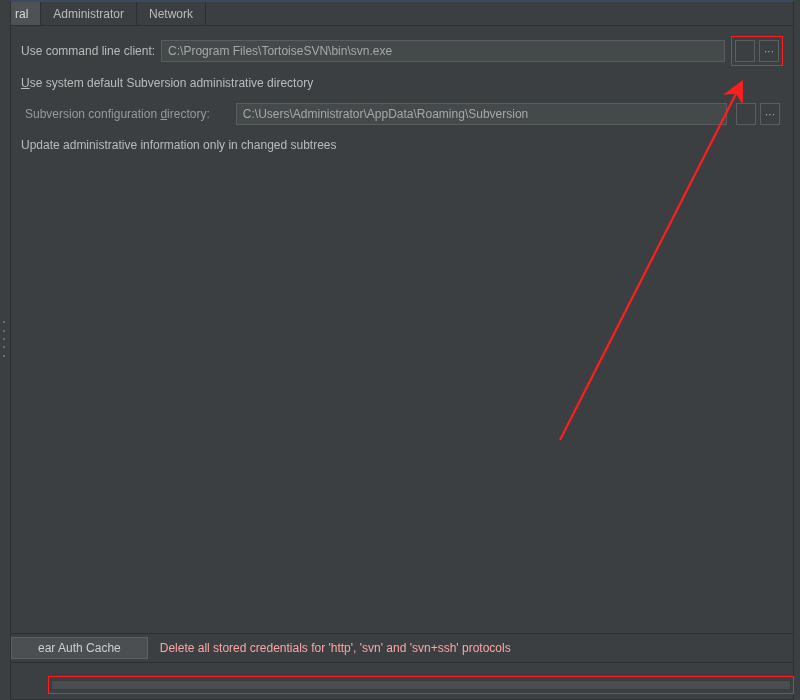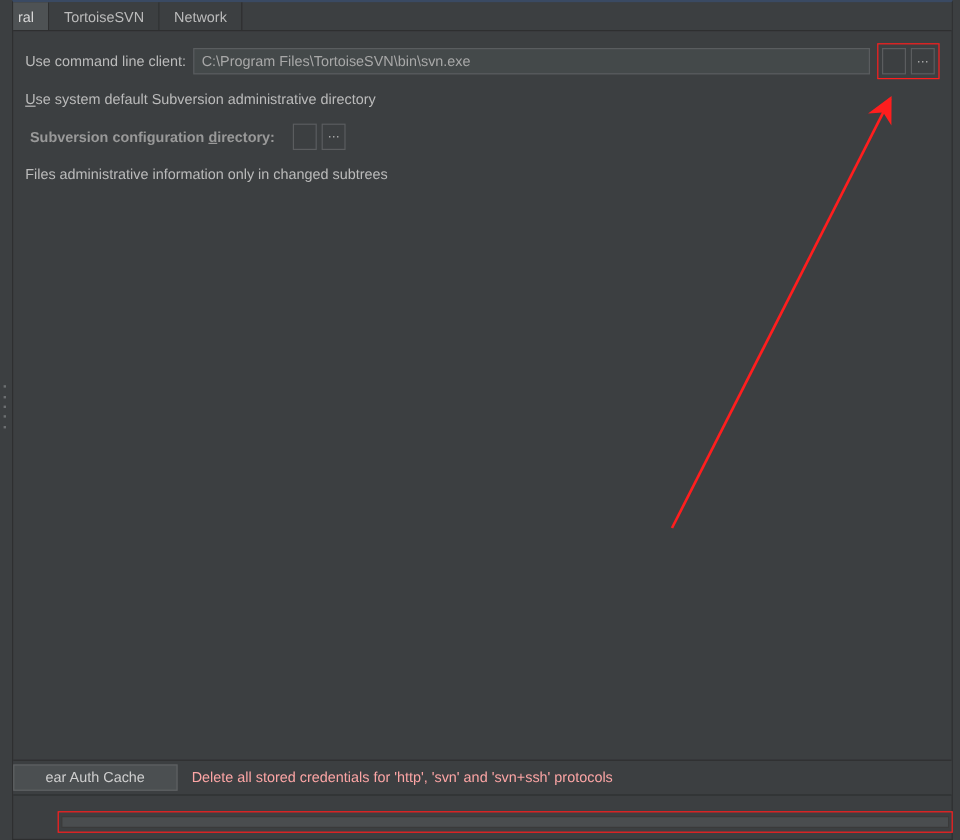--- a/index.html
+++ b/index.html
@@ -91,21 +91,21 @@
     }
     .browse-group.highlight {
       border: 1px solid #ff1e1e;
     }
     .subrow {
       display: flex;
       align-items: center;
       margin: 6px 0 10px 4px;
       gap: 6px;
     }
-    .sublabel { color: #999; white-space: nowrap; margin-right: 6px; font-weight: bold; }
+    .sublabel { color: #999; white-space: nowrap; margin-right: 20px; }
     .plainlabel { color: #bbbbbb; margin: 6px 0 10px 0; }
     
     .bottom-auth {
       position: absolute;
       left: 0;
       right: 0;
       bottom: 36px;
       height: 30px;
       background: #3c3f41;
       border-top: 1px solid #2e2f30;
@@ -165,21 +165,21 @@
       top: 0; left: 0;
     }
   </style>
 </head>
 <body>
 
 <div class="outer">
 
   <div class="tabbar">
     <div class="tab first active">ral</div>
-    <div class="tab">TortoiseSVN</div>
+    <div class="tab">Administrator</div>
     <div class="tab">Network</div>
   </div>
 
   <div class="content">
 
     <div class="row">
       <span class="checklabel">Use command line client:</span>
       <div class="field">C:\Program Files\TortoiseSVN\bin\svn.exe</div>
       <div class="browse-group highlight">
         <div class="small-btn">&nbsp;</div>
@@ -188,27 +188,28 @@
     </div>
 
     <div class="plainlabel">
       <span class="underline-letter">U</span><span>se system default Subversion administrative directory</span>
     </div>
 
     <div class="subrow">
       <span class="sublabel">
         <span>Subversion configuration </span><span class="underline-letter">d</span><span>irectory:</span>
       </span>
+      <div class="field">C:\Users\Administrator\AppData\Roaming\Subversion</div>
       <div class="browse-group">
         <div class="small-btn">&nbsp;</div>
         <div class="small-btn">···</div>
       </div>
     </div>
 
-    <div class="plainlabel">Files administrative information only in changed subtrees</div>
+    <div class="plainlabel">Update administrative information only in changed subtrees</div>
 
   </div>
 
   <div class="bottom-auth">
     <button class="btn">ear Auth Cache</button>
     <span class="muted">Delete all stored credentials for 'http', 'svn' and 'svn+ssh' protocols</span>
   </div>
 
 </div>
 

